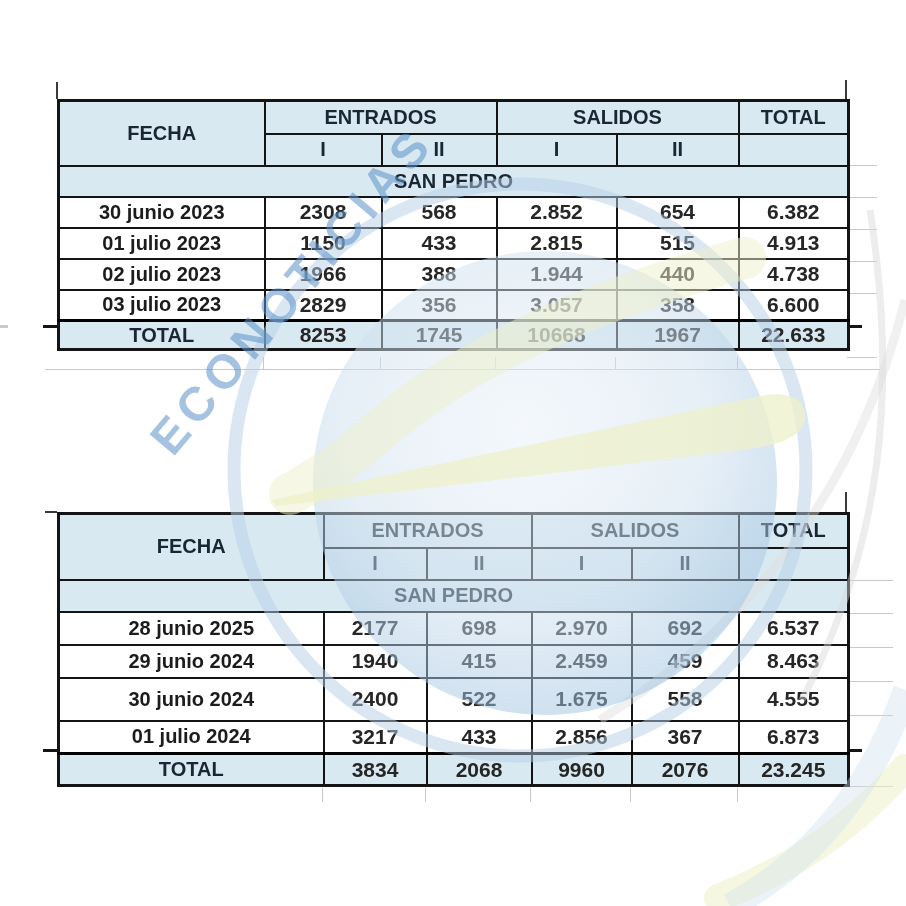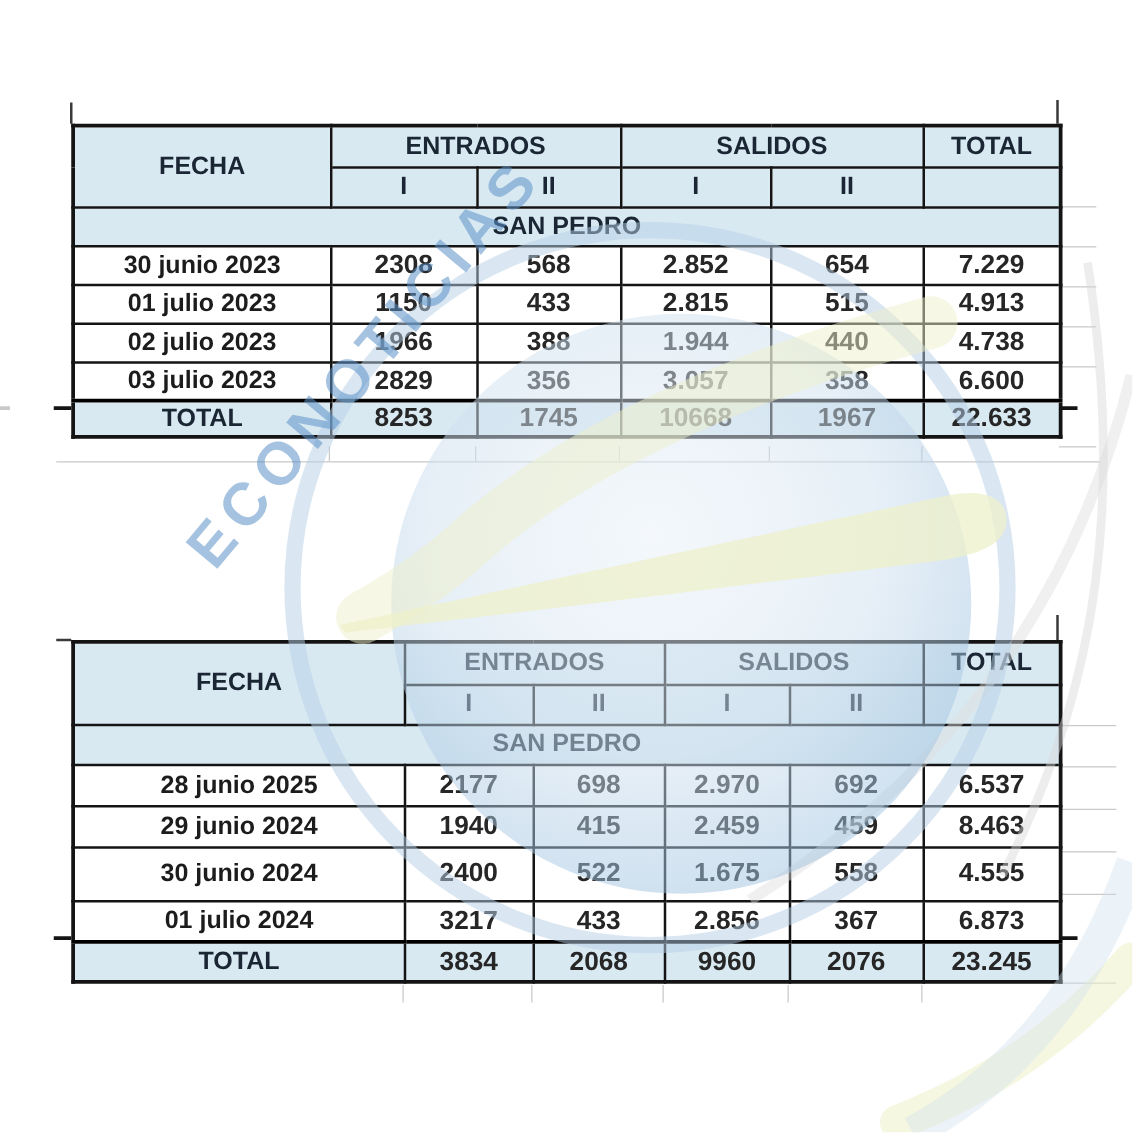--- a/index.html
+++ b/index.html
@@ -68,21 +68,21 @@
   </tr>
   <tr style="height:31px">
     <td class="section" colspan="6">SAN PEDRO</td>
   </tr>
   <tr style="height:31px">
     <td class="datecell">30 junio 2023</td>
     <td class="numcell">2308</td>
     <td class="numcell">568</td>
     <td class="numcell">2.852</td>
     <td class="numcell">654</td>
-    <td class="numcell">7.229</td>
+    <td class="numcell">6.382</td>
   </tr>
   <tr style="height:31px">
     <td class="datecell">01 julio 2023</td>
     <td class="numcell">1150</td>
     <td class="numcell">433</td>
     <td class="numcell">2.815</td>
     <td class="numcell">515</td>
     <td class="numcell">4.913</td>
   </tr>
   <tr style="height:31px">

